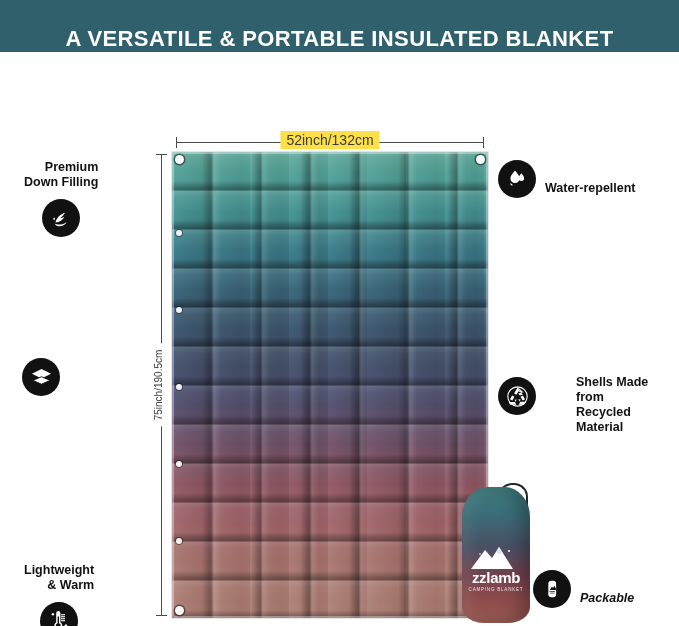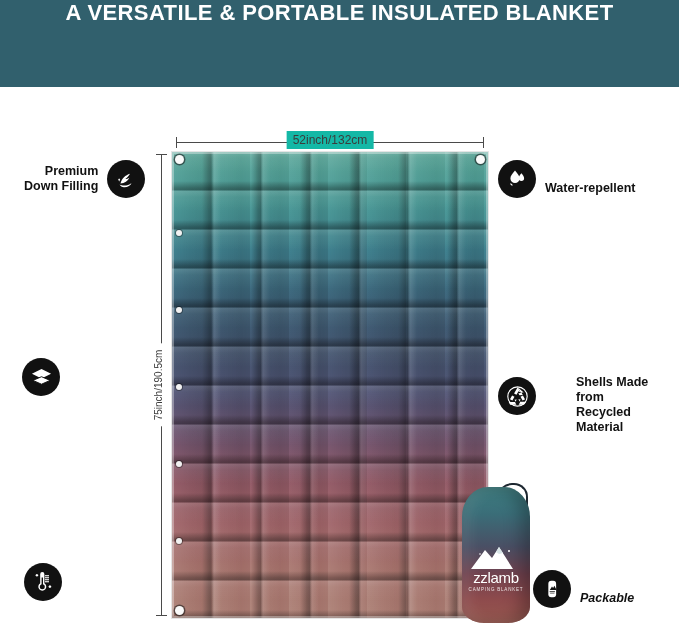--- a/index.html
+++ b/index.html
@@ -20,24 +20,24 @@
     background: #ffffff;
     overflow: hidden;
   }
 
   
   .banner {
     position: absolute;
     left: 0;
     top: 0;
     width: 679px;
-    height: 87px;
+    height: 52px;
     background: #31606d;
     display: flex;
-    align-items: flex-start;
+    align-items: flex-end;
     justify-content: center;
   }
   .banner-title {
     color: #ffffff;
     font-size: 22px;
     font-weight: bold;
     letter-spacing: 0.4px;
     white-space: nowrap;
     text-align: center;
   }
@@ -66,23 +66,23 @@
     height: 11px;
     background: #4a4a4a;
   }
   .dim-top .cap-l { left: 0; }
   .dim-top .cap-r { right: 0; }
   .dim-top .dim-label {
     position: absolute;
     left: 50%;
     top: 0;
     transform: translateX(-50%);
-    background: #14b8a6;
+    background: #fde047;
     padding: 0 6px;
-    font-size: 12px;
+    font-size: 14px;
     color: #3b3b3b;
     line-height: 18px;
     white-space: nowrap;
   }
 
   .dim-left {
     position: absolute;
     left: 150px;
     top: 154px;
     width: 18px;
@@ -251,42 +251,42 @@
     height: 26px;
   }
   .sack-brand {
     position: absolute;
     left: 0;
     top: 82px;
     width: 100%;
     text-align: center;
     color: #ffffff;
     font-size: 15px;
-    font-weight: normal;
+    font-weight: bold;
     letter-spacing: -0.3px;
   }
   .sack-tagline {
     position: absolute;
     left: 0;
     top: 100px;
     width: 100%;
     text-align: center;
     color: rgba(255,255,255,0.85);
     font-size: 4.5px;
     letter-spacing: 0.8px;
   }
 
   
   .feature {
     position: absolute;
     display: flex;
     align-items: center;
     gap: 9px;
   }
-  .feature.left  { flex-direction: row; }
+  .feature.left  { flex-direction: column; }
   .feature.right { flex-direction: row; }
 
   .feature-label {
     font-size: 12.5px;
     font-weight: bold;
     color: #111111;
     line-height: 15px;
     white-space: pre-line;
   }
   .feature.left .feature-label  { text-align: right; }
@@ -380,20 +380,22 @@
     <div class="badge">
       <svg width="23" height="23" viewBox="0 0 24 24">
         <path d="M12 3 L22 8 L12 13 L2 8 Z" fill="#ffffff"></path>
         <path d="M12 11.2 L21 15 L12 19 L3 15 Z" fill="#ffffff"></path>
         <path d="M12 11.2 L21 15 L12 19 L3 15 Z" fill="none" stroke="#111111" stroke-width="1"></path>
       </svg>
     </div>
   </div>
 
   <div class="feature left" id="feat-warm">
+    <div class="feature-label">Lightweight
+&amp; Warm</div>
     <div class="badge">
       <svg width="24" height="24" viewBox="0 0 24 24">
         <path d="M13.4 4.2a2.1 2.1 0 0 0-4.2 0v9.1a4 4 0 1 0 4.2 0z" fill="#ffffff"></path>
         <circle cx="11.3" cy="16.7" r="2.5" fill="#111111"></circle>
         <rect x="10.6" y="7.5" width="1.4" height="8.2" fill="#111111"></rect>
         <rect x="14" y="5.2" width="4" height="1.1" fill="#ffffff"></rect>
         <rect x="14" y="7.2" width="4" height="1.1" fill="#ffffff"></rect>
         <rect x="14" y="9.2" width="4" height="1.1" fill="#ffffff"></rect>
         <rect x="14" y="11.2" width="4" height="1.1" fill="#ffffff"></rect>
         <path d="M4.6 5.3h2.6M5.9 4v2.6" stroke="#ffffff" stroke-width="1.3"></path>

